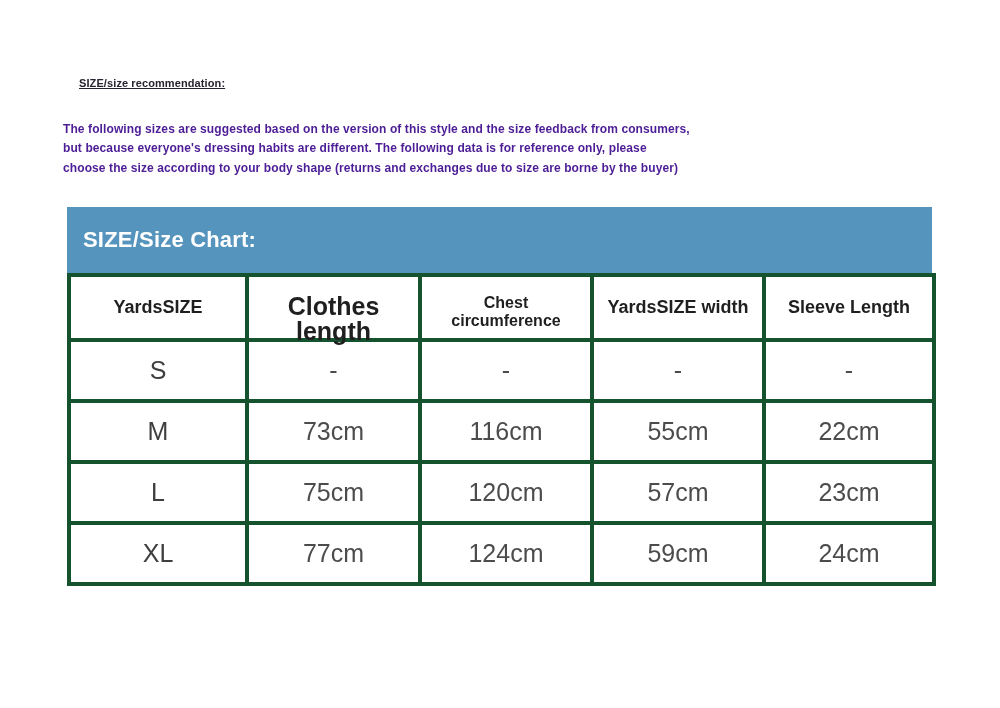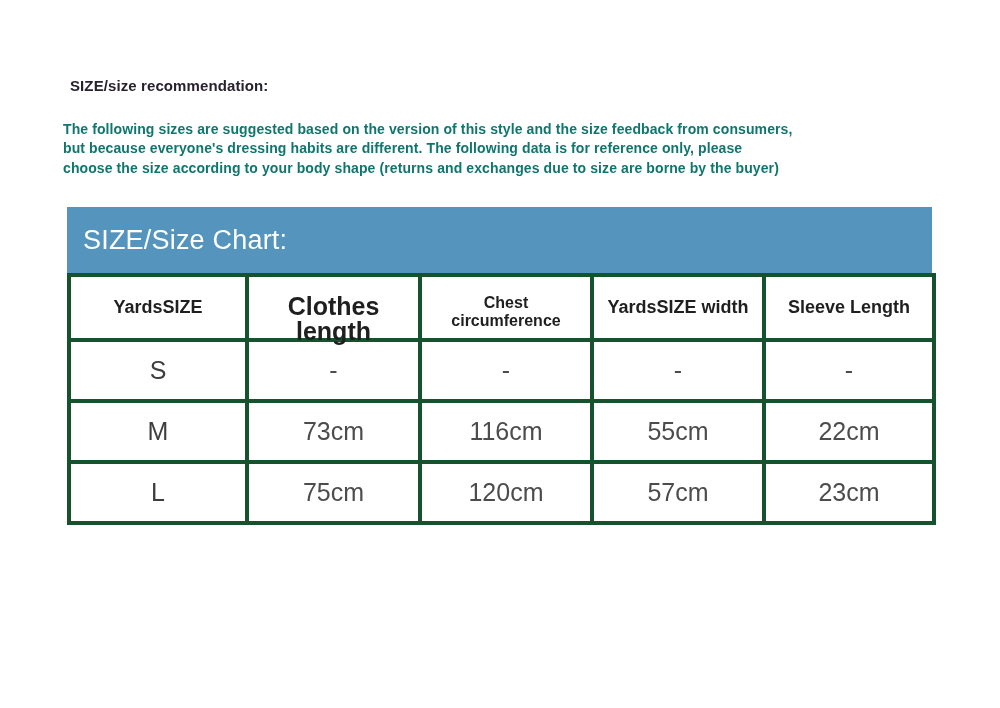--- a/index.html
+++ b/index.html
@@ -10,55 +10,56 @@
   }
   .page {
     position: relative;
     width: 1000px;
     height: 708px;
     background: #ffffff;
     overflow: hidden;
   }
   .heading {
     position: absolute;
-    left: 70px;
+    left: 79px;
     top: 77px;
-    font-size: 15px;
+    font-size: 11px;
     font-weight: bold;
     color: #28222e;
     letter-spacing: 0.1px;
+    text-decoration: underline;
   }
   .para {
     position: absolute;
     left: 63px;
     top: 120px;
     width: 885px;
-    font-size: 14px;
+    font-size: 12px;
     font-weight: bold;
     line-height: 19.3px;
-    color: #0f766e;
+    color: #4c1d95;
     white-space: pre-line;
     letter-spacing: 0.1px;
   }
   .chart-bar {
     position: absolute;
     left: 67px;
     top: 207px;
     width: 865px;
     height: 66px;
     background: #5594bd;
     box-sizing: border-box;
     display: flex;
     align-items: center;
     padding-left: 16px;
   }
   .chart-bar-title {
     color: #ffffff;
-    font-size: 27px;
-    font-weight: normal;
+    font-size: 22px;
+    font-weight: bold;
     letter-spacing: 0.2px;
   }
   table.size-table {
     position: absolute;
     left: 67px;
     top: 273px;
     width: 865px;
     border-collapse: collapse;
     table-layout: fixed;
     background: #ffffff;
@@ -165,16 +166,23 @@
         <td class="size-value">55cm</td>
         <td class="size-value">22cm</td>
       </tr>
       <tr class="body-row">
         <td class="size-label">L</td>
         <td class="size-value">75cm</td>
         <td class="size-value">120cm</td>
         <td class="size-value">57cm</td>
         <td class="size-value">23cm</td>
       </tr>
+      <tr class="body-row">
+        <td class="size-label">XL</td>
+        <td class="size-value">77cm</td>
+        <td class="size-value">124cm</td>
+        <td class="size-value">59cm</td>
+        <td class="size-value">24cm</td>
+      </tr>
     </tbody>
   </table>
 
 </div>
 
 </body></html>

